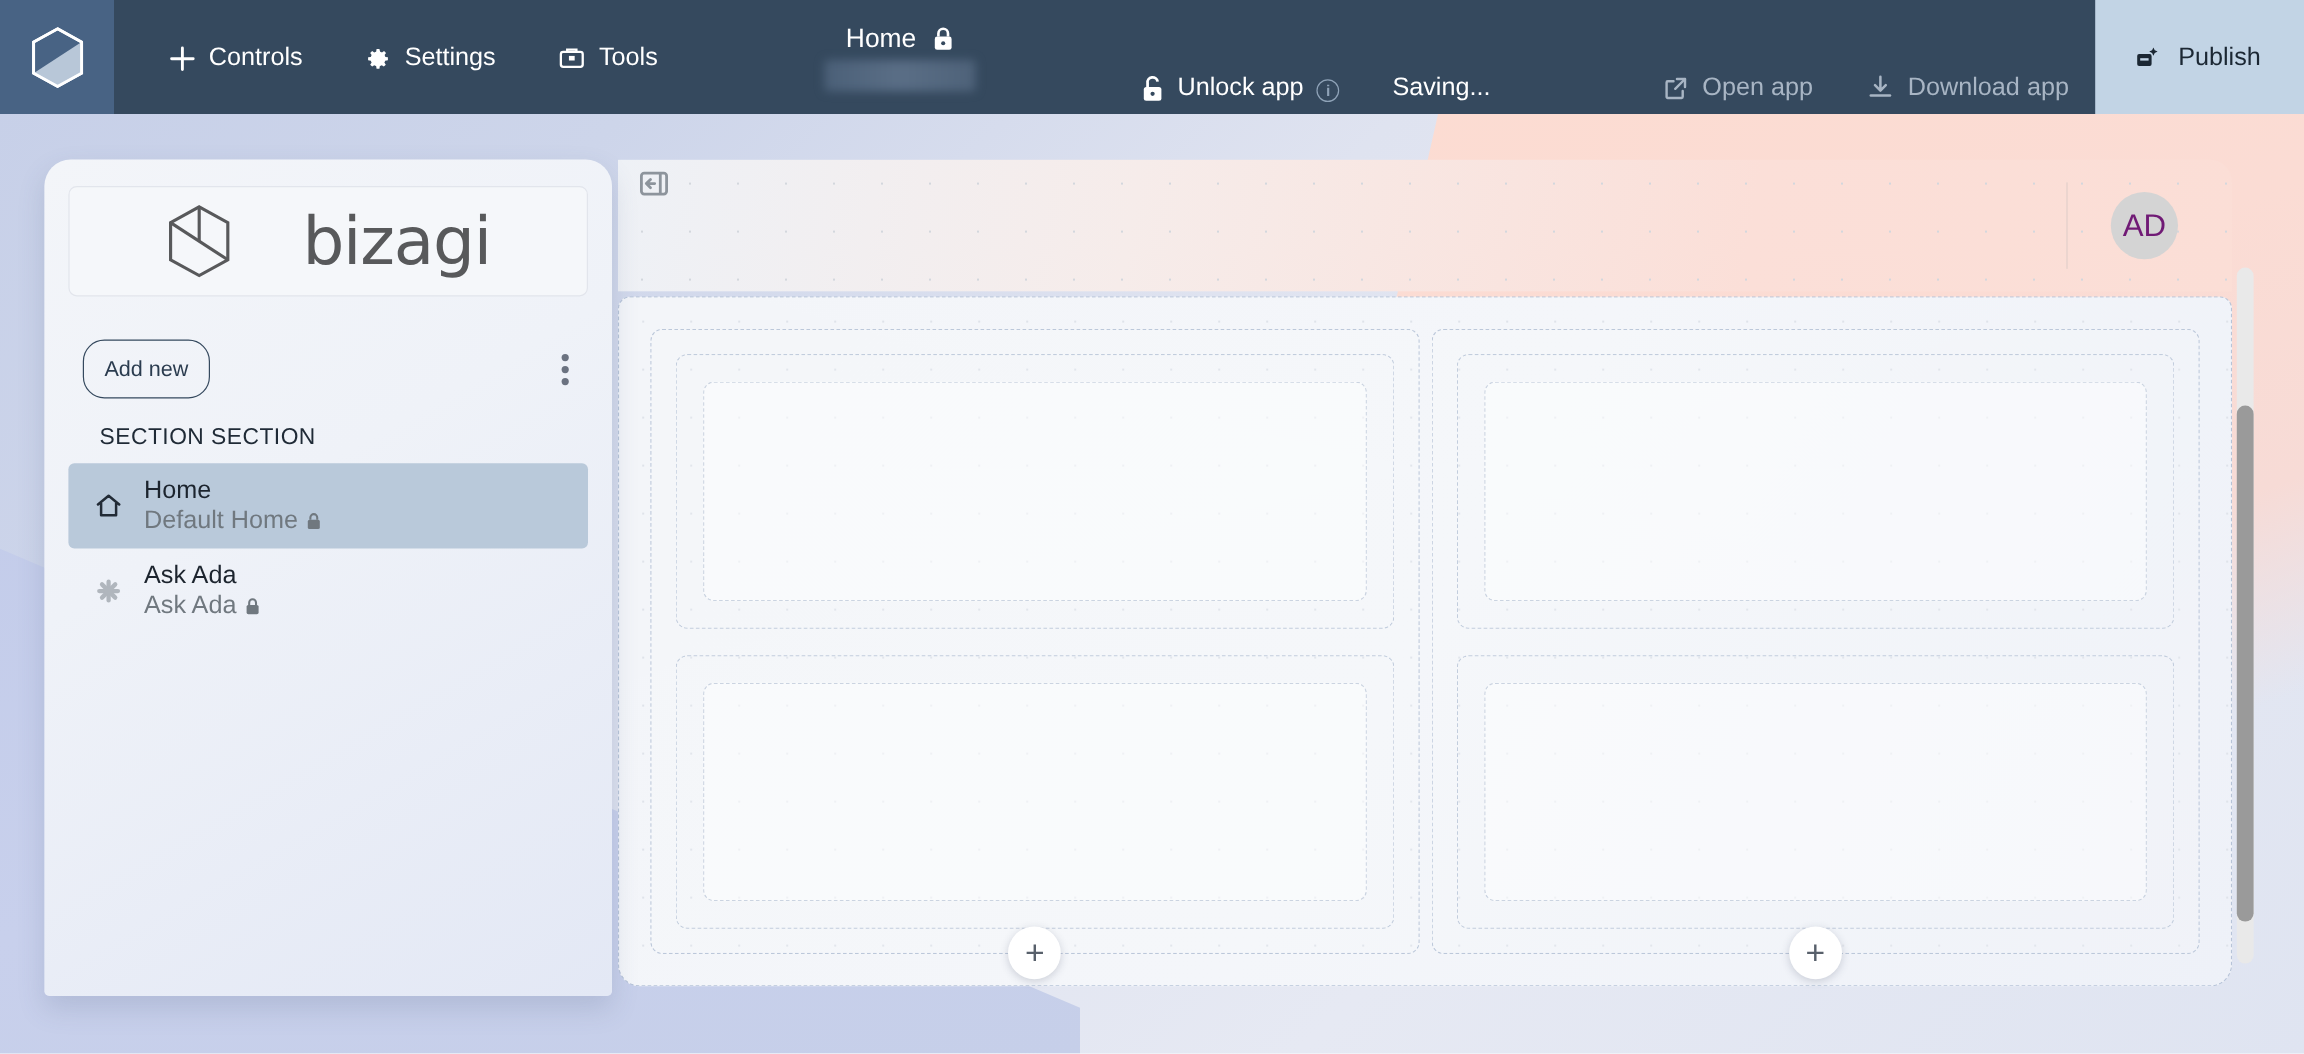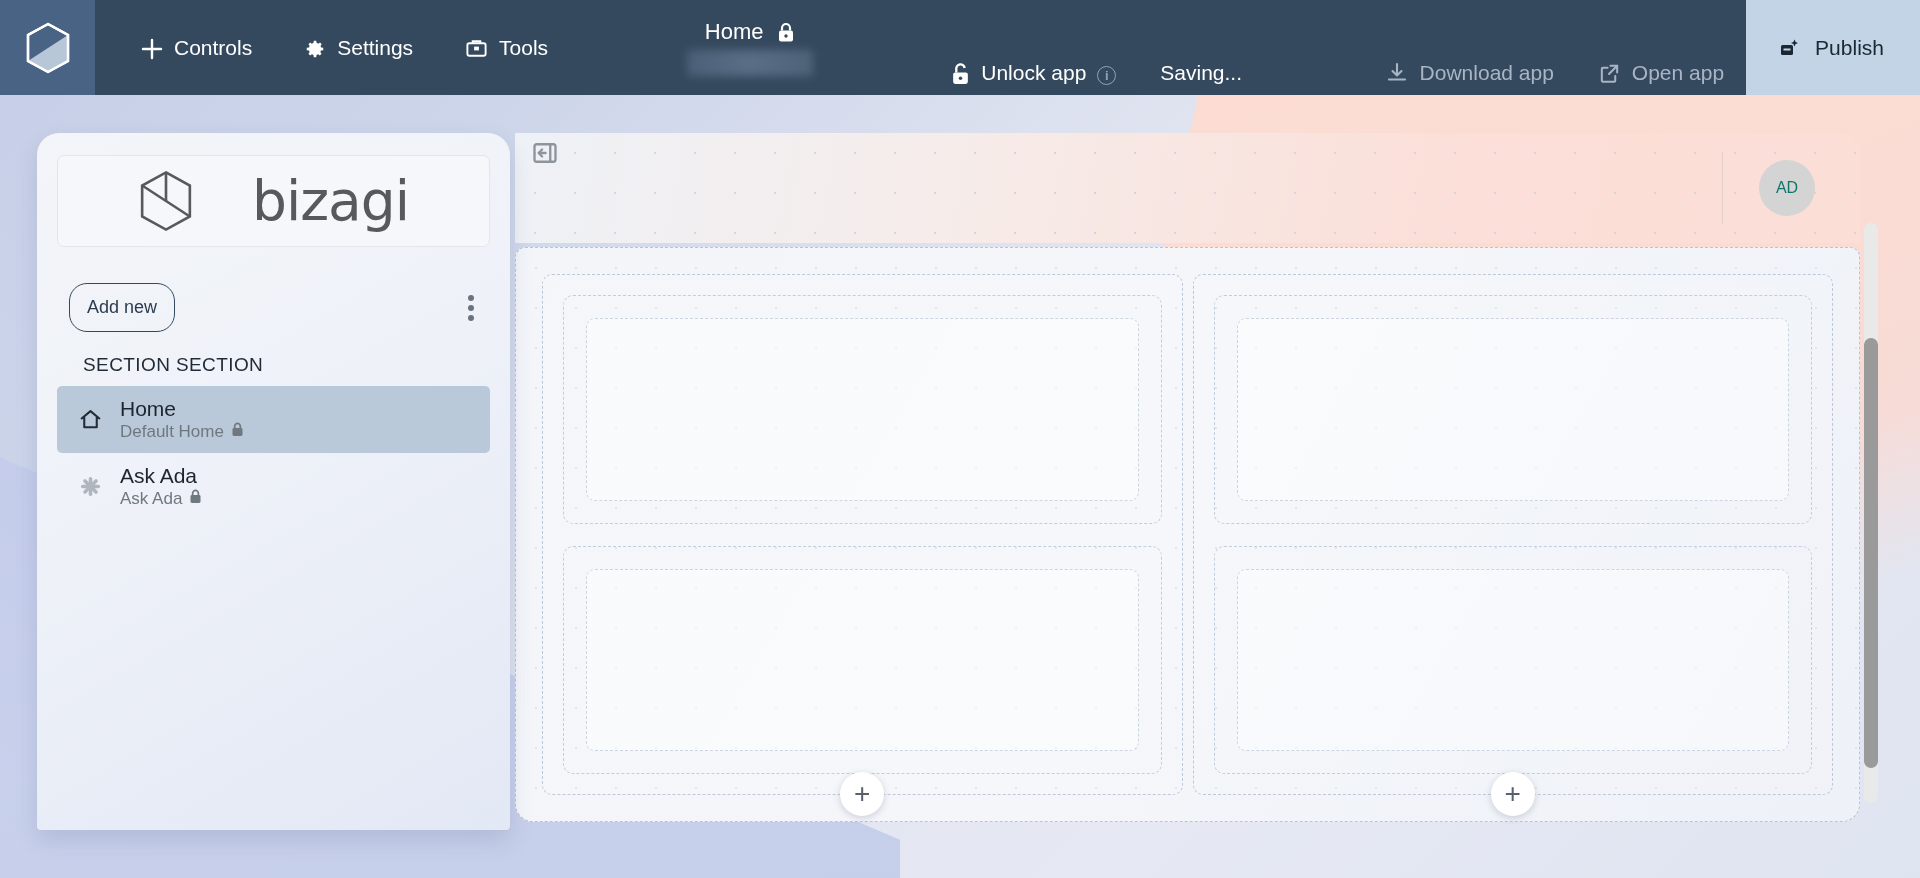--- a/index.html
+++ b/index.html
@@ -103,21 +103,21 @@
   }
   .nav-item {
     display: flex; align-items: center; gap: 17px;
     padding: 11px 16px 11px 20px; border-radius: 5px; cursor: pointer;
   }
   .nav-item.active { background: #b9c9da; }
   .nav-icon { width: 26px; display: flex; justify-content: center; color: #3a4450; }
   .nav-texts { display: flex; flex-direction: column; gap: 1px; }
   .nav-title { font-size: 21px; color: #1c242e; line-height: 1.15; }
   .nav-sub {
-    font-size: 17px; color: #70787f; display: flex; gap: 7px;
+    font-size: 21px; color: #70787f; display: flex; align-items: center; gap: 7px;
   }
 
   
   .canvas-wrap {
     position: absolute; left: 515px; top: 133px;
     width: 1365px; height: 700px; z-index: 9;
   }
   .canvas-header {
     position: relative; height: 110px; width: 1345px;
     background:
@@ -130,21 +130,21 @@
     position: absolute; left: 16px; top: 6px; cursor: pointer;
   }
   .user-block {
     display: flex; align-items: center; gap: 16px;
     border-left: 1px solid #e1cfca; padding-left: 36px;
     margin-right: 45px; height: 72px;
   }
   .avatar {
     width: 56px; height: 56px; border-radius: 50%; background: #d4d4d4;
     display: flex; align-items: center; justify-content: center;
-    font-size: 16px; color: #0f766e;
+    font-size: 26px; color: #701a75;
   }
   .user-texts { display: flex; flex-direction: column; gap: 3px; }
   .user-name { font-size: 20px; color: #11161c; font-family:"DejaVu Sans",sans-serif; }
   .user-redacted {
     width: 170px; height: 26px; border-radius: 2px;
     background: linear-gradient(90deg,#d6d6d6,#b9b9b9,#cfcfcf,#c4c4c4);
     filter: blur(3.6px);
   }
 
   .canvas-body {
@@ -267,37 +267,37 @@
   </div>
 
   <div class="tb-item">
     <span>Saving...</span>
   </div>
 
   <div class="tb-spacer"></div>
 
   <div class="tb-item muted">
     <span>
-      <svg width="24" height="24" viewBox="0 0 24 24">
-        <path d="M12 3 V14 M7.5 10 L12 14.5 L16.5 10" fill="none" stroke="#a8b5c4" stroke-width="2.1" stroke-linecap="round" stroke-linejoin="round"></path>
-        <path d="M4 18.5 H20" stroke="#a8b5c4" stroke-width="2.1" stroke-linecap="round"></path>
-      </svg>
-    </span>
-    <span>Download app</span>
-  </div>
-
-  <div class="tb-item muted">
-    <span>
       <svg width="23" height="23" viewBox="0 0 24 24">
         <path d="M13 4 H20 V11" fill="none" stroke="#a8b5c4" stroke-width="2.1" stroke-linecap="round" stroke-linejoin="round"></path>
         <path d="M20 4 L11.5 12.5" fill="none" stroke="#a8b5c4" stroke-width="2.1" stroke-linecap="round"></path>
         <path d="M18 14.5 V19.5 a1 1 0 01-1 1 H5 a1 1 0 01-1-1 V7 a1 1 0 011-1 H10" fill="none" stroke="#a8b5c4" stroke-width="2.1" stroke-linecap="round" stroke-linejoin="round"></path>
       </svg>
     </span>
     <span>Open app</span>
+  </div>
+
+  <div class="tb-item muted">
+    <span>
+      <svg width="24" height="24" viewBox="0 0 24 24">
+        <path d="M12 3 V14 M7.5 10 L12 14.5 L16.5 10" fill="none" stroke="#a8b5c4" stroke-width="2.1" stroke-linecap="round" stroke-linejoin="round"></path>
+        <path d="M4 18.5 H20" stroke="#a8b5c4" stroke-width="2.1" stroke-linecap="round"></path>
+      </svg>
+    </span>
+    <span>Download app</span>
   </div>
 
   <div class="publish-btn">
     <span>
       <svg width="24" height="24" viewBox="0 0 24 24">
         <rect x="3" y="9" width="12" height="10" rx="1.6" fill="#1b2733"></rect>
         <rect x="5.5" y="12.5" width="7" height="2" fill="#c2d4e5"></rect>
         <path d="M16.5 3.5 l1.1 2.4 2.4 1.1 -2.4 1.1 -1.1 2.4 -1.1 -2.4 -2.4 -1.1 2.4 -1.1z" fill="#1b2733"></path>
       </svg>
     </span>

